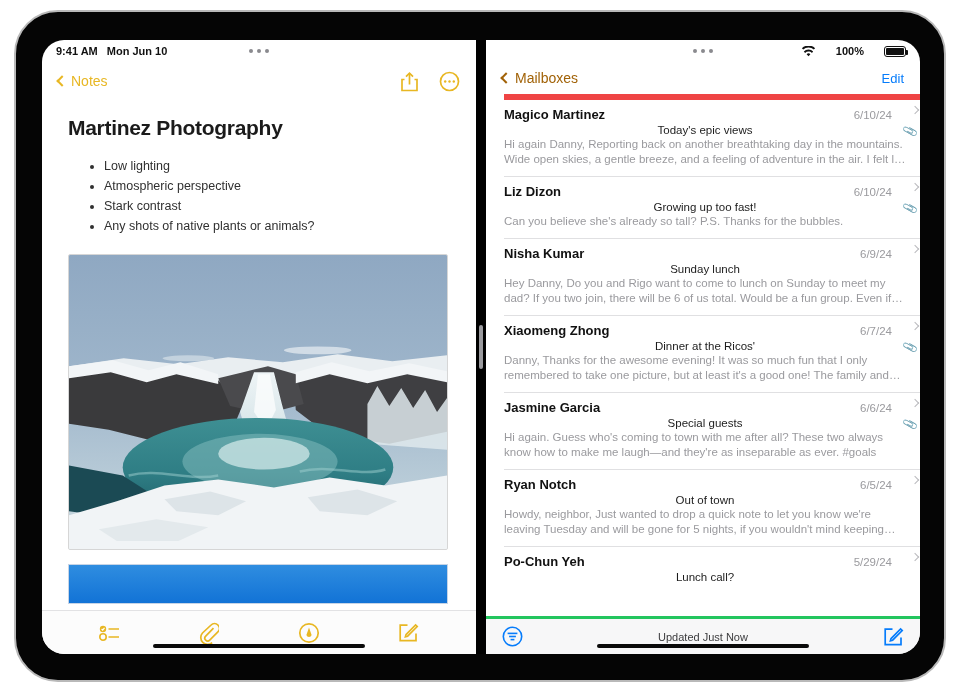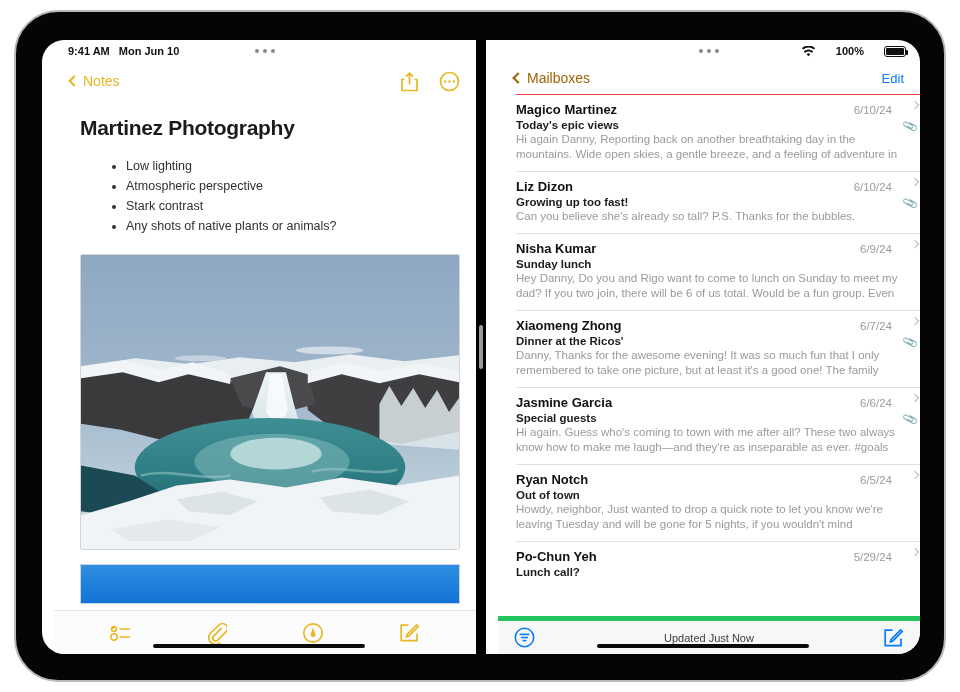--- a/index.html
+++ b/index.html
@@ -30,21 +30,20 @@
   }
 
   
   .pane {
     height:100%;
     background:#ffffff;
     position:relative;
     overflow:hidden;
     display:flex;
     flex-direction:column;
-    padding-left:12px;
   }
   #notes-pane { width:434px; }
   .divider { width:10px; background:#000; position:relative; flex:none; }
   .divider-handle {
     position:absolute; left:50%; top:50%;
     transform:translate(-50%,-50%);
     width:4px; height:44px; border-radius:2px;
     background:#9a9a9e;
   }
   #mail-pane { width:434px; }
@@ -100,21 +99,21 @@
     flex:1; padding:4px 26px 0 26px;
     overflow:hidden;
   }
   .note-title {
     font-size:21px; font-weight:bold; color:#1b1b1b;
     letter-spacing:-.3px; margin-top:12px;
   }
   .note-list { margin:16px 0 0 22px; }
   .note-list li {
     font-size:12.5px; color:#303030; line-height:20px;
-    list-style:disc; margin-left:24px;
+    list-style:disc; margin-left:14px;
   }
   .note-photo {
     margin-top:18px; width:380px; height:296px;
     border:1px solid #d6d6d6; border-radius:2px;
     overflow:hidden; position:relative;
   }
   .note-bluebar {
     margin-top:14px; width:380px; height:40px;
     border:1px solid #c6d4e6;
     background:linear-gradient(180deg,#2f8de0 0%,#1273d6 100%);
@@ -143,50 +142,50 @@
     flex:none; padding:2px 18px 10px 18px;
     font-size:24px; font-weight:bold; color:#131313;
     letter-spacing:-.4px;
   }
   .mail-list { flex:1; overflow:hidden; padding:0 0 0 18px; }
   .mail-row {
     padding:7px 14px 9px 0;
     border-top:1px solid #e0e0e2;
     position:relative;
   }
-  .mail-row:first-child { border-top:1px solid #ef4444; }
+  .mail-row:first-child { border-top:6px solid #ef4444; }
   .mail-row-top { display:flex; align-items:baseline; }
   .mail-sender { font-size:13px; font-weight:bold; color:#111; }
   .mail-date {
     margin-left:auto; font-size:11.5px; color:#9a9a9e;
     padding-right:14px; white-space:nowrap;
   }
   .chev-r {
     position:absolute; right:2px;
     width:6px; height:6px;
     border-top:1.6px solid #b9b9bd;
     border-right:1.6px solid #b9b9bd;
     transform:rotate(45deg);
   }
   .mail-subject {
-    font-size:11.5px; font-weight:bold; color:#1c1c1c;
-    margin-top:2px; white-space:nowrap; overflow:hidden;
+    font-size:11.5px; font-weight:normal; color:#1c1c1c;
+    margin-top:2px; white-space:nowrap; overflow:hidden;text-align:center;
   }
   .mail-preview {
     font-size:11.5px; color:#9a9a9e; line-height:15px;
     margin-top:1px; max-height:30px; overflow:hidden;
   }
   .clip {
     position:absolute; right:2px; top:25px;
     color:#b5b5b9; font-size:11px;
     transform:rotate(-20deg);
   }
   .mail-toolbar {
     height:38px; flex:none;
-    border-top:5px solid #22c55e;
+    border-top:3px solid #22c55e;
     background:#f7f7f8;
     display:flex; align-items:center;
     padding:0 16px;
     position:relative;
   }
   .mail-toolbar .status {
     position:absolute; left:50%; top:50%;
     transform:translate(-50%,-50%);
     font-size:11px; color:#3c3c3e;
   }

